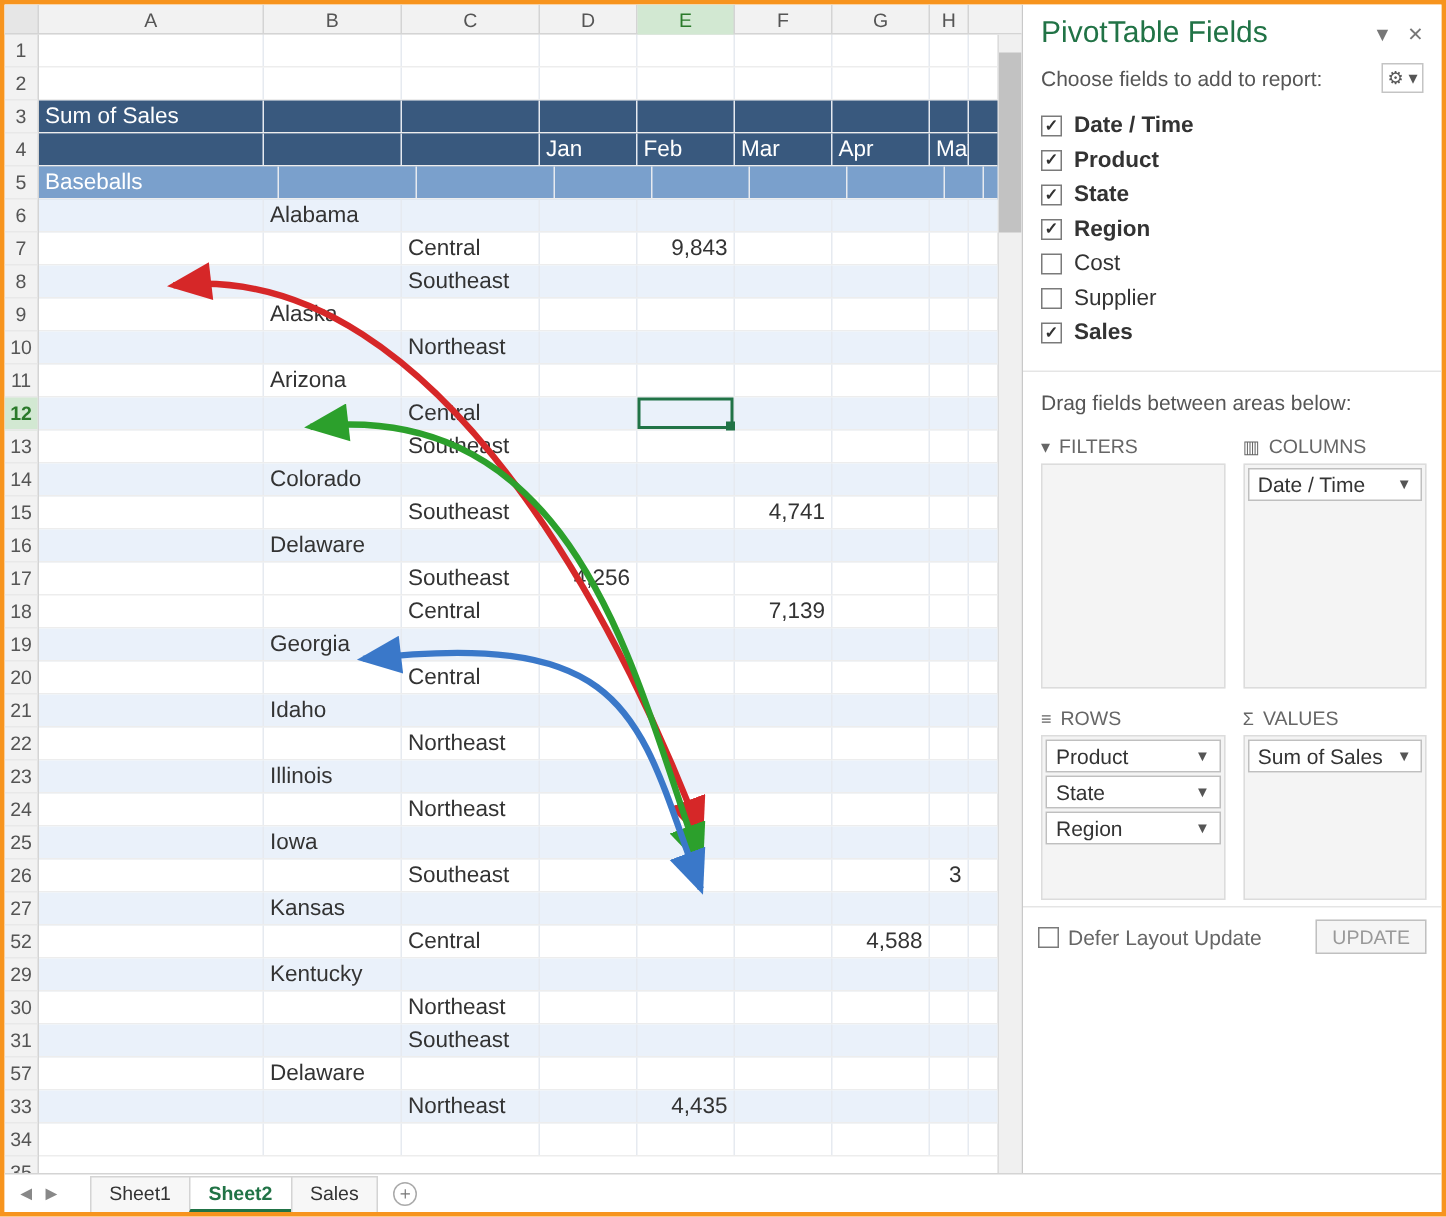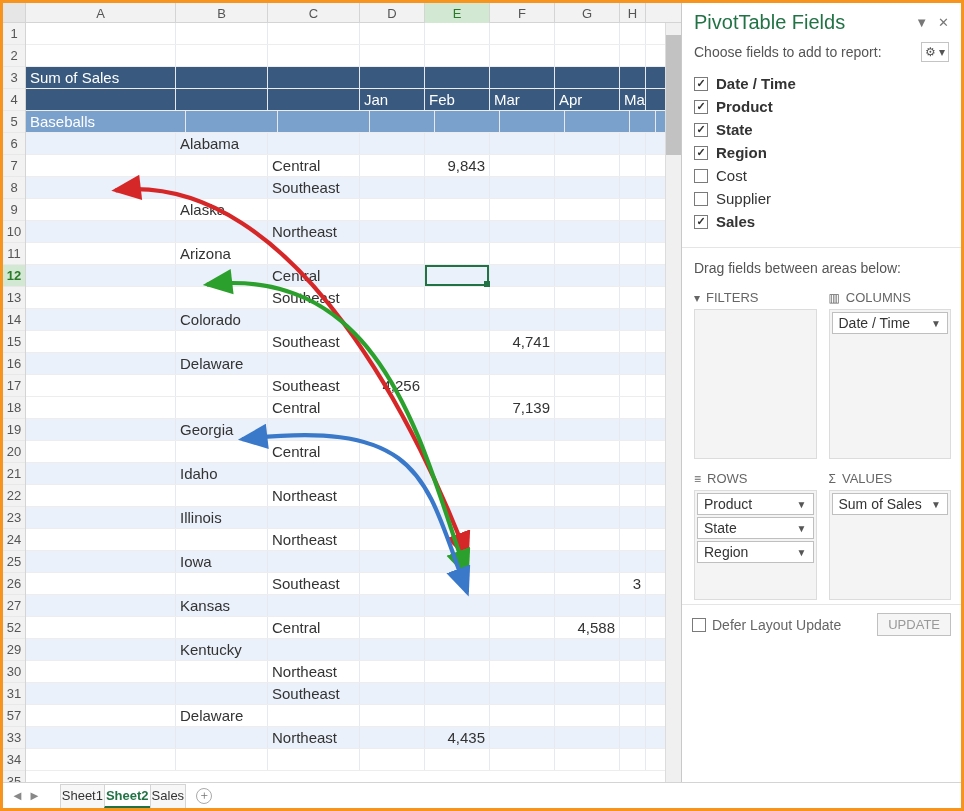--- a/index.html
+++ b/index.html
@@ -35,21 +35,21 @@
   .cell.num { justify-content: flex-end; }
   .selbox { position: absolute; border: 2px solid #217346; pointer-events: none; }
   .selbox::after { content: ""; position: absolute; right: -3px; bottom: -3px; width: 6px; height: 6px; background: #217346; }
   
   .vscroll { width: 16px; background: #f0f0f0; border-left: 1px solid #dcdcdc; display:flex; flex-direction:column; justify-content:flex-start; }
   .vthumb { background: #c2c2c2; width: 100%; height: 120px; margin-top: 12px; }
   
   .tabbar { height: 26px; display: flex; align-items: center; background: #fff; border-top: 1px solid #d4d4d4; font-size: 13px; }
   .tabnav { display:flex; gap:4px; padding: 0 8px; color:#888; }
   .tabnav span { cursor: default; }
-  .tab { padding: 3px 1px; border: 1px solid #d4d4d4; border-bottom: none; background:#f7f7f7; margin-left: -1px; }
+  .tab { padding: 3px 12px; border: 1px solid #d4d4d4; border-bottom: none; background:#f7f7f7; margin-left: -1px; }
   .tab.active { background: #fff; border-bottom: 2px solid #217346; font-weight: bold; color:#217346; }
   .addsheet { margin-left: 10px; width:16px; height:16px; border:1px solid #aaa; border-radius:50%; display:flex; align-items:center; justify-content:center; color:#777; font-size:12px; }
   
   .pane { width: 280px; border-left: 1px solid #c9c9c9; display:flex; flex-direction:column; background: #fff; }
   .pane-title { font-size: 20px; color: #217346; padding: 8px 12px 4px; display:flex; align-items:center; justify-content:space-between; }
   .pane-title .ctrl { color:#777; font-size:13px; display:flex; gap:10px; }
   .pane-sub { padding: 4px 12px 6px; display:flex; align-items:center; justify-content:space-between; color:#555; font-size: 14px; }
   .gear { width:28px; height:20px; border:1px solid #c4c4c4; display:flex; align-items:center; justify-content:center; font-size:12px; color:#555; }
   .fieldlist { padding: 4px 10px 6px 12px; }
   .fld { display:flex; align-items:center; gap:8px; padding: 3px 0; font-size:15px; }

